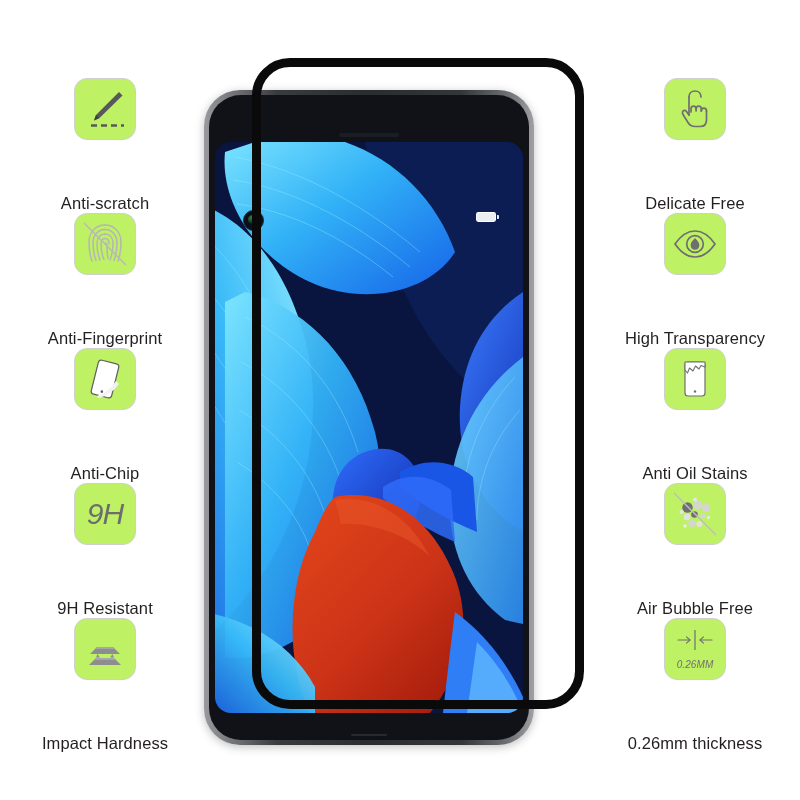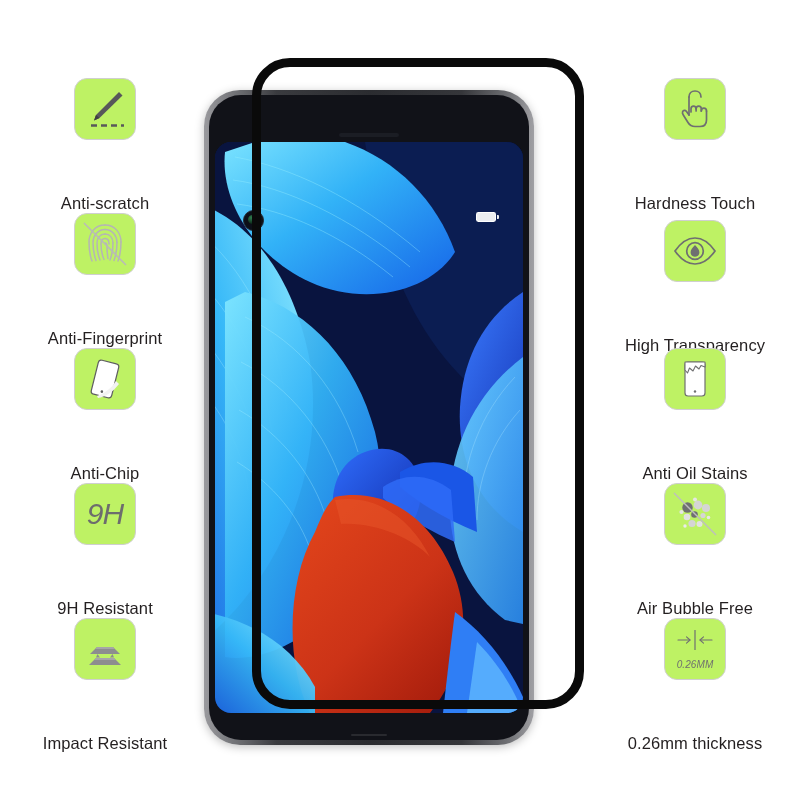--- a/index.html
+++ b/index.html
@@ -270,43 +270,43 @@
     <div class="icon-box">
       <svg width="60" height="60" viewBox="0 0 60 60">
         <path d="M22 28 L38 28 L45 35 L15 35 Z" fill="#8d8d8f"></path>
         <path d="M22 28 L38 28 L39.5 30 L20.5 30 Z" fill="#a6a6a8"></path>
         <path d="M22.5 35 L25 38.5 L21 38.5 Z" fill="#8d8d8f"></path>
         <path d="M37.5 35 L35 38.5 L39 38.5 Z" fill="#8d8d8f"></path>
         <path d="M21 39 L39 39 L46 46 L14 46 Z" fill="#8d8d8f"></path>
         <path d="M21 39 L39 39 L40.5 41 L19.5 41 Z" fill="#a6a6a8"></path>
       </svg>
     </div>
-    <div class="feature-label">Impact Resistant</div>
+    <div class="feature-label">Impact Hardness</div>
   </div>
 </div>
 
 <div class="feature-col" id="col-right">
 
   <div class="feature" style="top:78px">
     <div class="icon-box">
       <svg width="60" height="60" viewBox="0 0 60 60">
         <g fill="none" stroke="#6f6f71" stroke-width="1.7" stroke-linecap="round" stroke-linejoin="round">
           <path d="M24 18 C24 14.5 26.5 12 30 12 C33.5 12 36 14.5 36 18"></path>
           <path d="M24 18 L24 36"></path>
           <path d="M24 36 L21.5 32.5 C20.3 30.9 18.2 31.2 17.6 32.8 C17.2 33.9 17.5 34.8 18.3 36 L23 43.5 C24.5 46 26.5 47.5 30 47.5 L35 47.5 C39 47.5 41.5 45 41.5 41 L41.5 32"></path>
           <path d="M41.5 32 C41.5 30.3 40.4 29.2 38.9 29.2 C37.4 29.2 36.3 30.3 36.3 32"></path>
           <path d="M36.3 32 L36.3 30 C36.3 28.3 35.2 27.2 33.7 27.2 C32.2 27.2 31.1 28.3 31.1 30 L31.1 32"></path>
           <path d="M31.1 30 C31.1 28.3 30 27.2 28.5 27.2 C27 27.2 26 28.3 26 30 L26 33"></path>
         </g>
       </svg>
     </div>
-    <div class="feature-label">Hardness Touch</div>
-  </div>
-
-  <div class="feature" style="top:220px">
+    <div class="feature-label">Delicate Free</div>
+  </div>
+
+  <div class="feature" style="top:213px">
     <div class="icon-box">
       <svg width="60" height="60" viewBox="0 0 60 60">
         <path d="M10 30 C17 20 23.5 17 30 17 C36.5 17 43 20 50 30 C43 40 36.5 43 30 43 C23.5 43 17 40 10 30 Z" fill="none" stroke="#6f6f71" stroke-width="1.7"></path>
         <circle cx="30" cy="30" r="8.3" fill="none" stroke="#6f6f71" stroke-width="1.7"></circle>
         <path d="M30 24 C32.6 27 34.4 28.8 34.4 31.3 C34.4 33.9 32.5 35.8 30 35.8 C27.5 35.8 25.6 33.9 25.6 31.3 C25.6 28.8 27.4 27 30 24 Z" fill="#6f6f71"></path>
       </svg>
     </div>
     <div class="feature-label">High Transparency</div>
   </div>
 

